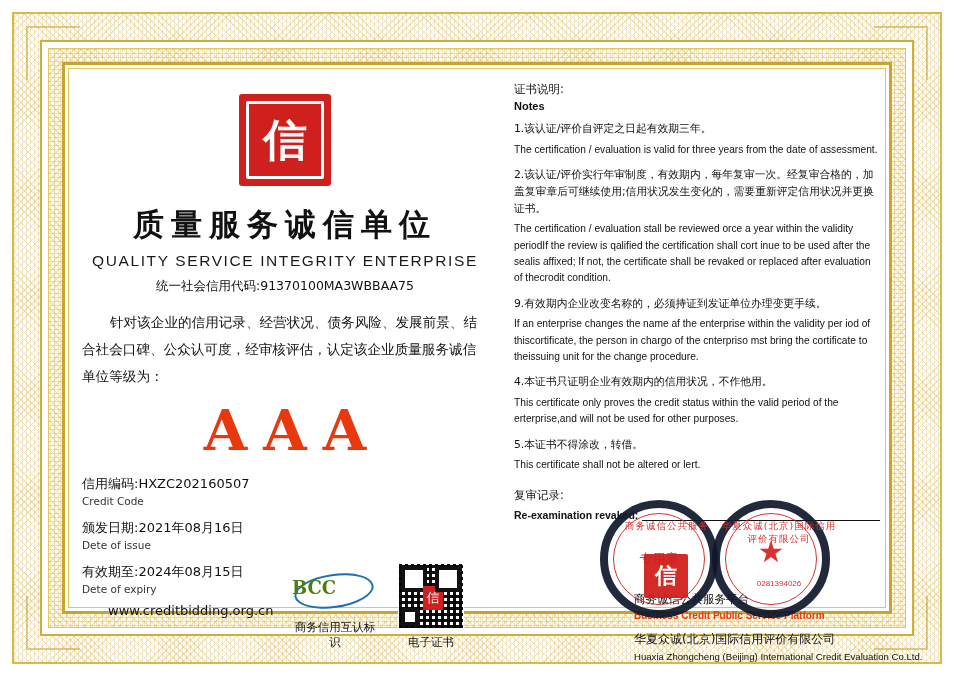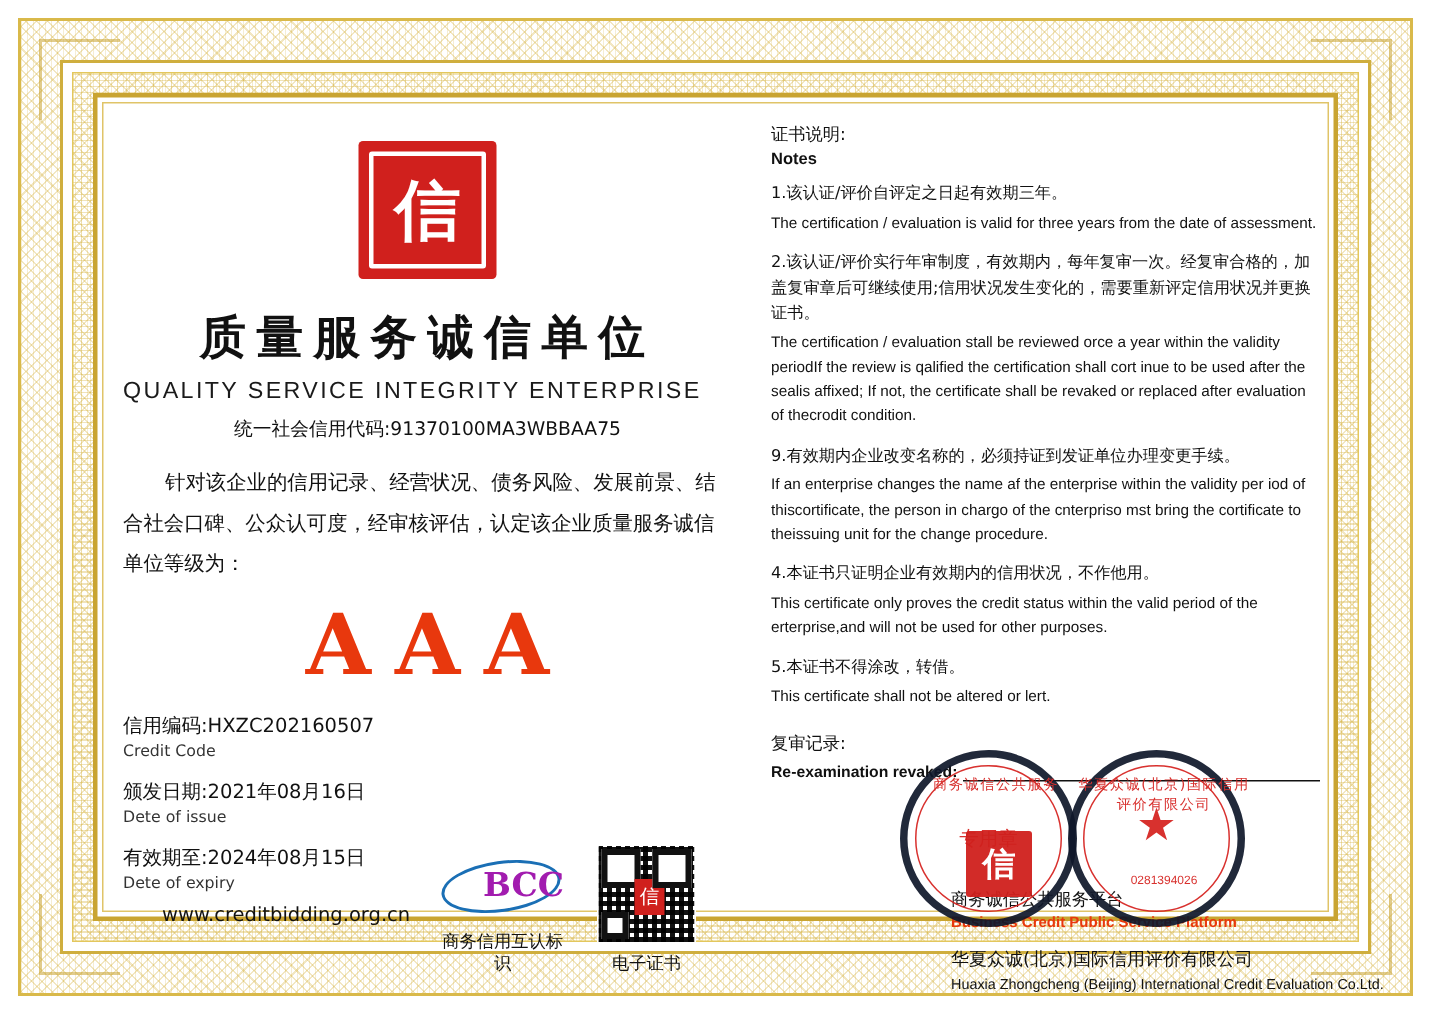--- a/index.html
+++ b/index.html
@@ -101,20 +101,21 @@
     margin-top: 18px;
     text-align: center;
     font-family: "DejaVu Sans", sans-serif;
     font-size: 31px;
     font-weight: bold;
     letter-spacing: 7px;
     color: #111111;
   }
   .title-en {
     margin-top: 6px;
+    text-align: center;
     font-size: 15.5px;
     letter-spacing: 1.6px;
     color: #1a1a1a;
   }
   .company {
     margin-top: 16px;
     text-align: center;
     font-size: 16px;
     font-weight: bold;
     color: #111;
@@ -188,25 +189,25 @@
     position: absolute;
     left: 2px; top: 6px;
     width: 80px; height: 34px;
     border: 2px solid #1a6fb5;
     border-radius: 50%;
     transform: rotate(-8deg);
   }
   .bcc-logo .txt {
     position: absolute;
     left: 0; top: 9px; width: 84px;
-    text-align: right;
-    color: #a21caf;
+    text-align: left;
+    color: #4d7c0f;
     font-family: "DejaVu Serif", serif;
     font-weight: bold;
-    font-size: 22px;
+    font-size: 18px;
     letter-spacing: 0px;
   }
   .badge-cap {
     margin-top: 6px;
     font-size: 11.5px;
     color: #111;
     text-align: center;
     font-family: "DejaVu Sans", sans-serif;
   }
   .qr-wrap { text-align: center; width: 74px; }
@@ -276,21 +277,21 @@
   .org-line1 { font-size: 11.5px; color: #111; font-family: "DejaVu Sans", sans-serif; }
   .org-line2 { font-size: 10px; color: #e8380d; margin-top: 3px; font-weight: bold; }
   .org-line3 { font-size: 12px; color: #111; margin-top: 10px; font-family: "DejaVu Sans", sans-serif; }
   .org-line4 { font-size: 9.6px; color: #111; margin-top: 3px; }
 
   
   .stamp {
     position: absolute;
     width: 118px; height: 118px;
     border-radius: 50%;
-    border: 5px solid #0f172a;
+    border: 8px solid #0f172a;
     color: #d5201d;
   }
   .stamp .ring {
     position: absolute; inset: 5px;
     border-radius: 50%;
     border: 1px solid #d5201d;
   }
   .stamp .arc-top, .stamp .arc-bottom {
     position: absolute;
     left: 0; width: 118px;

